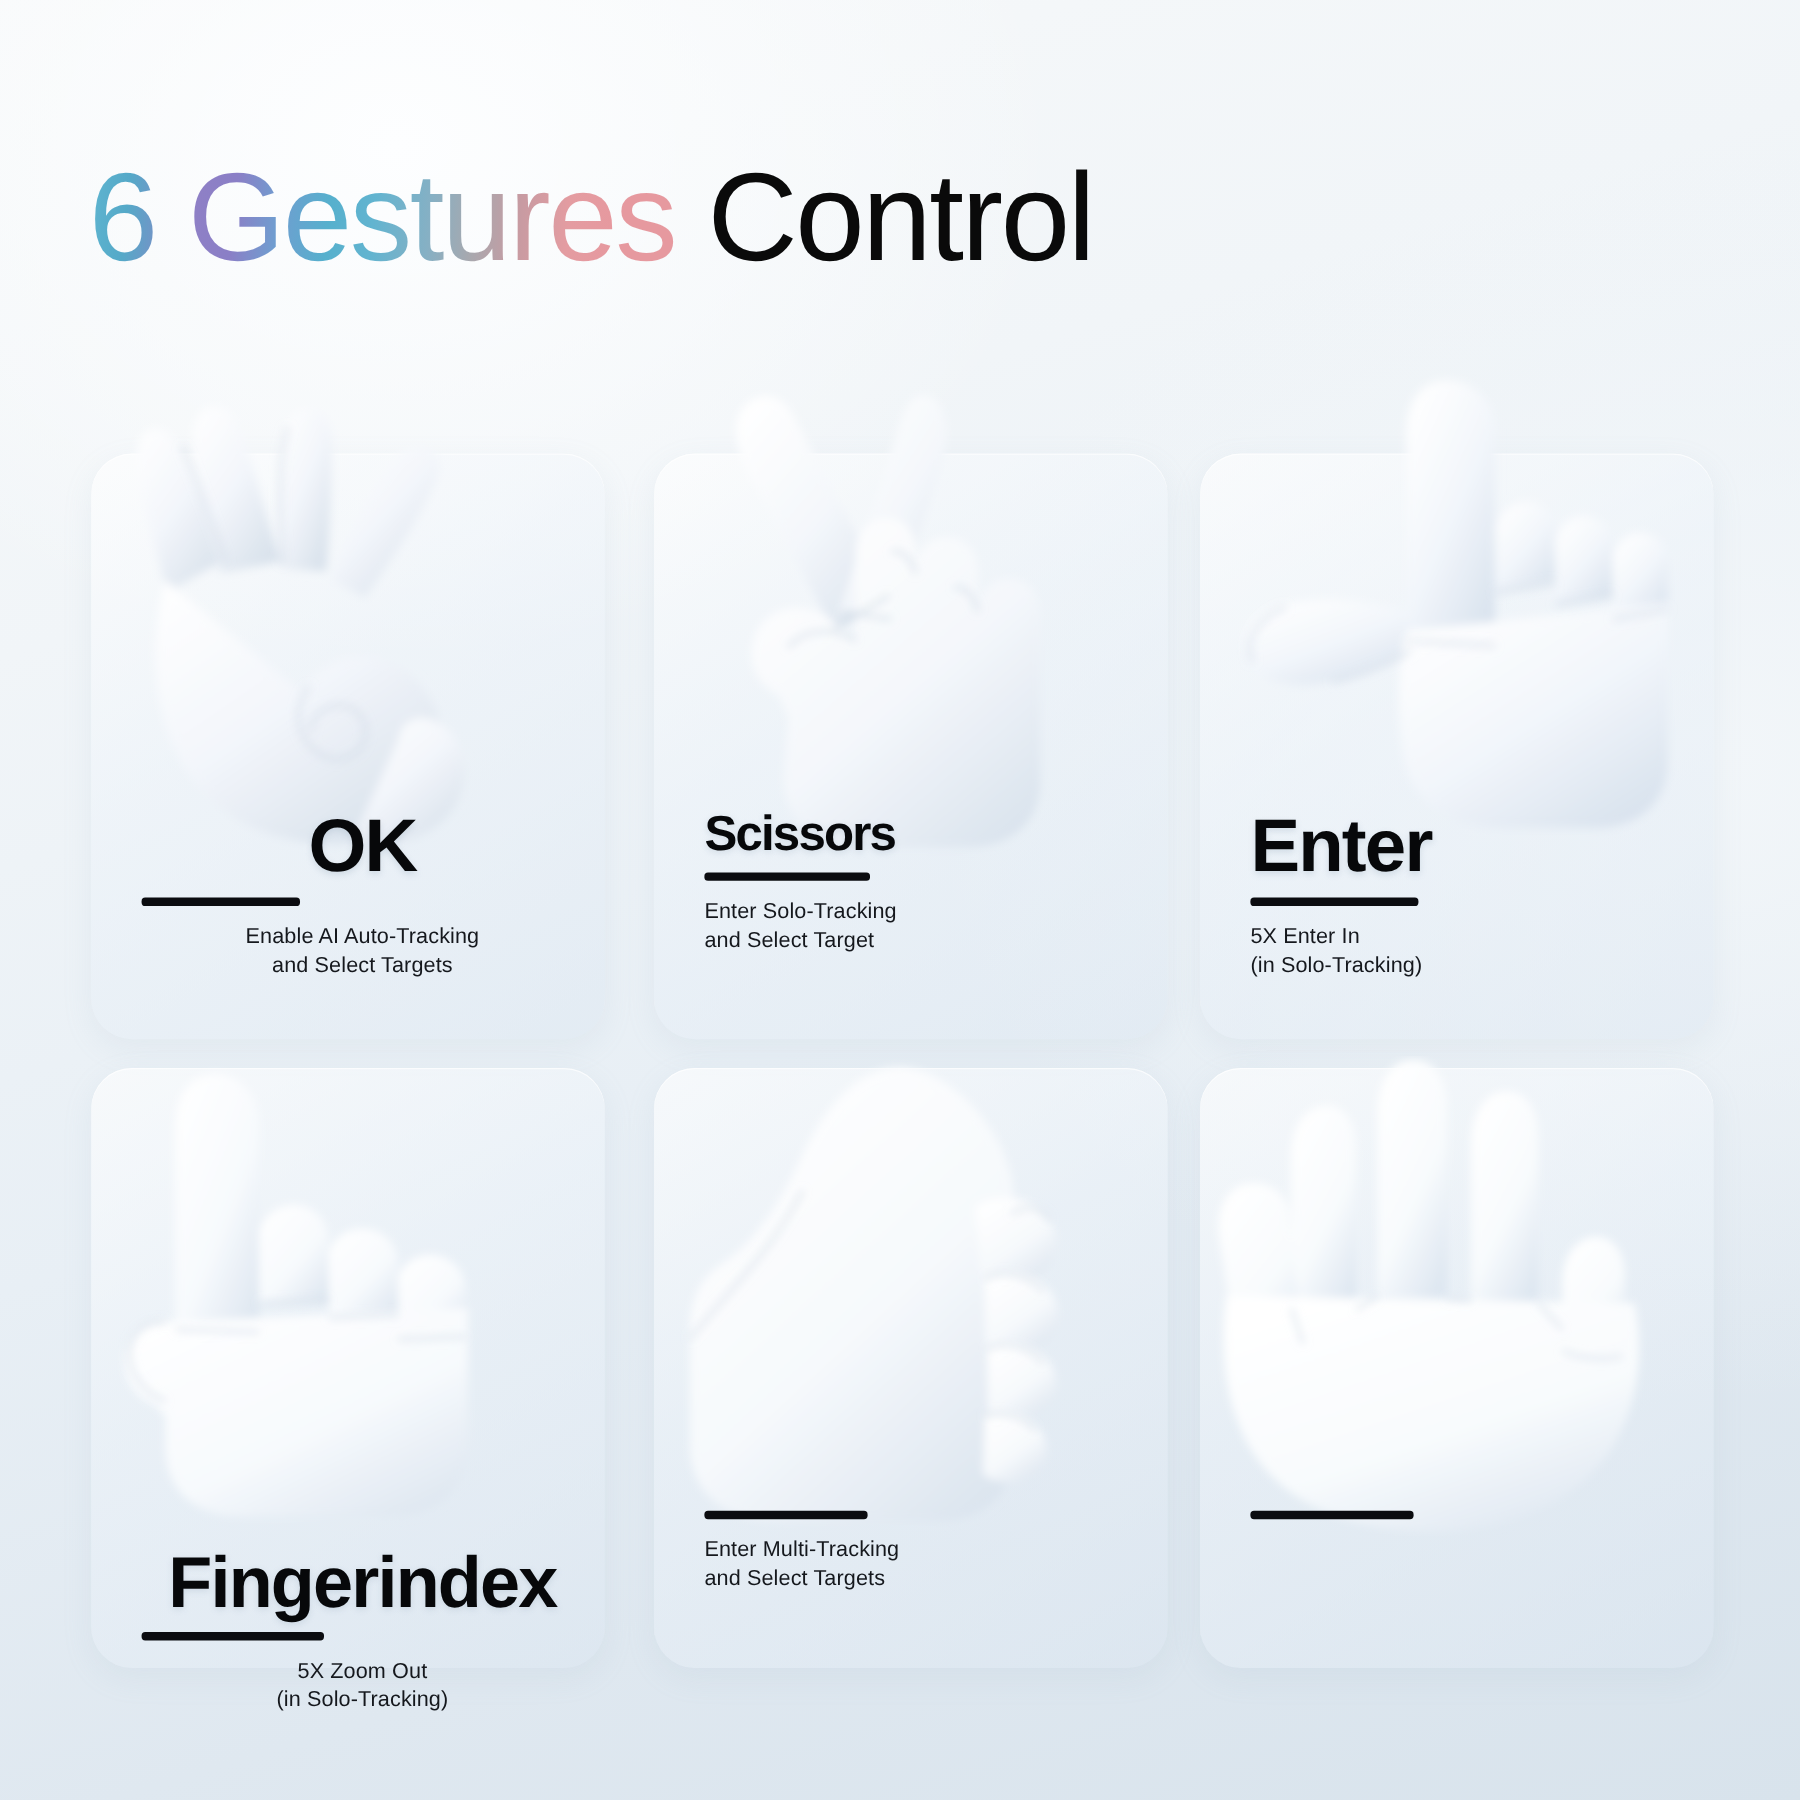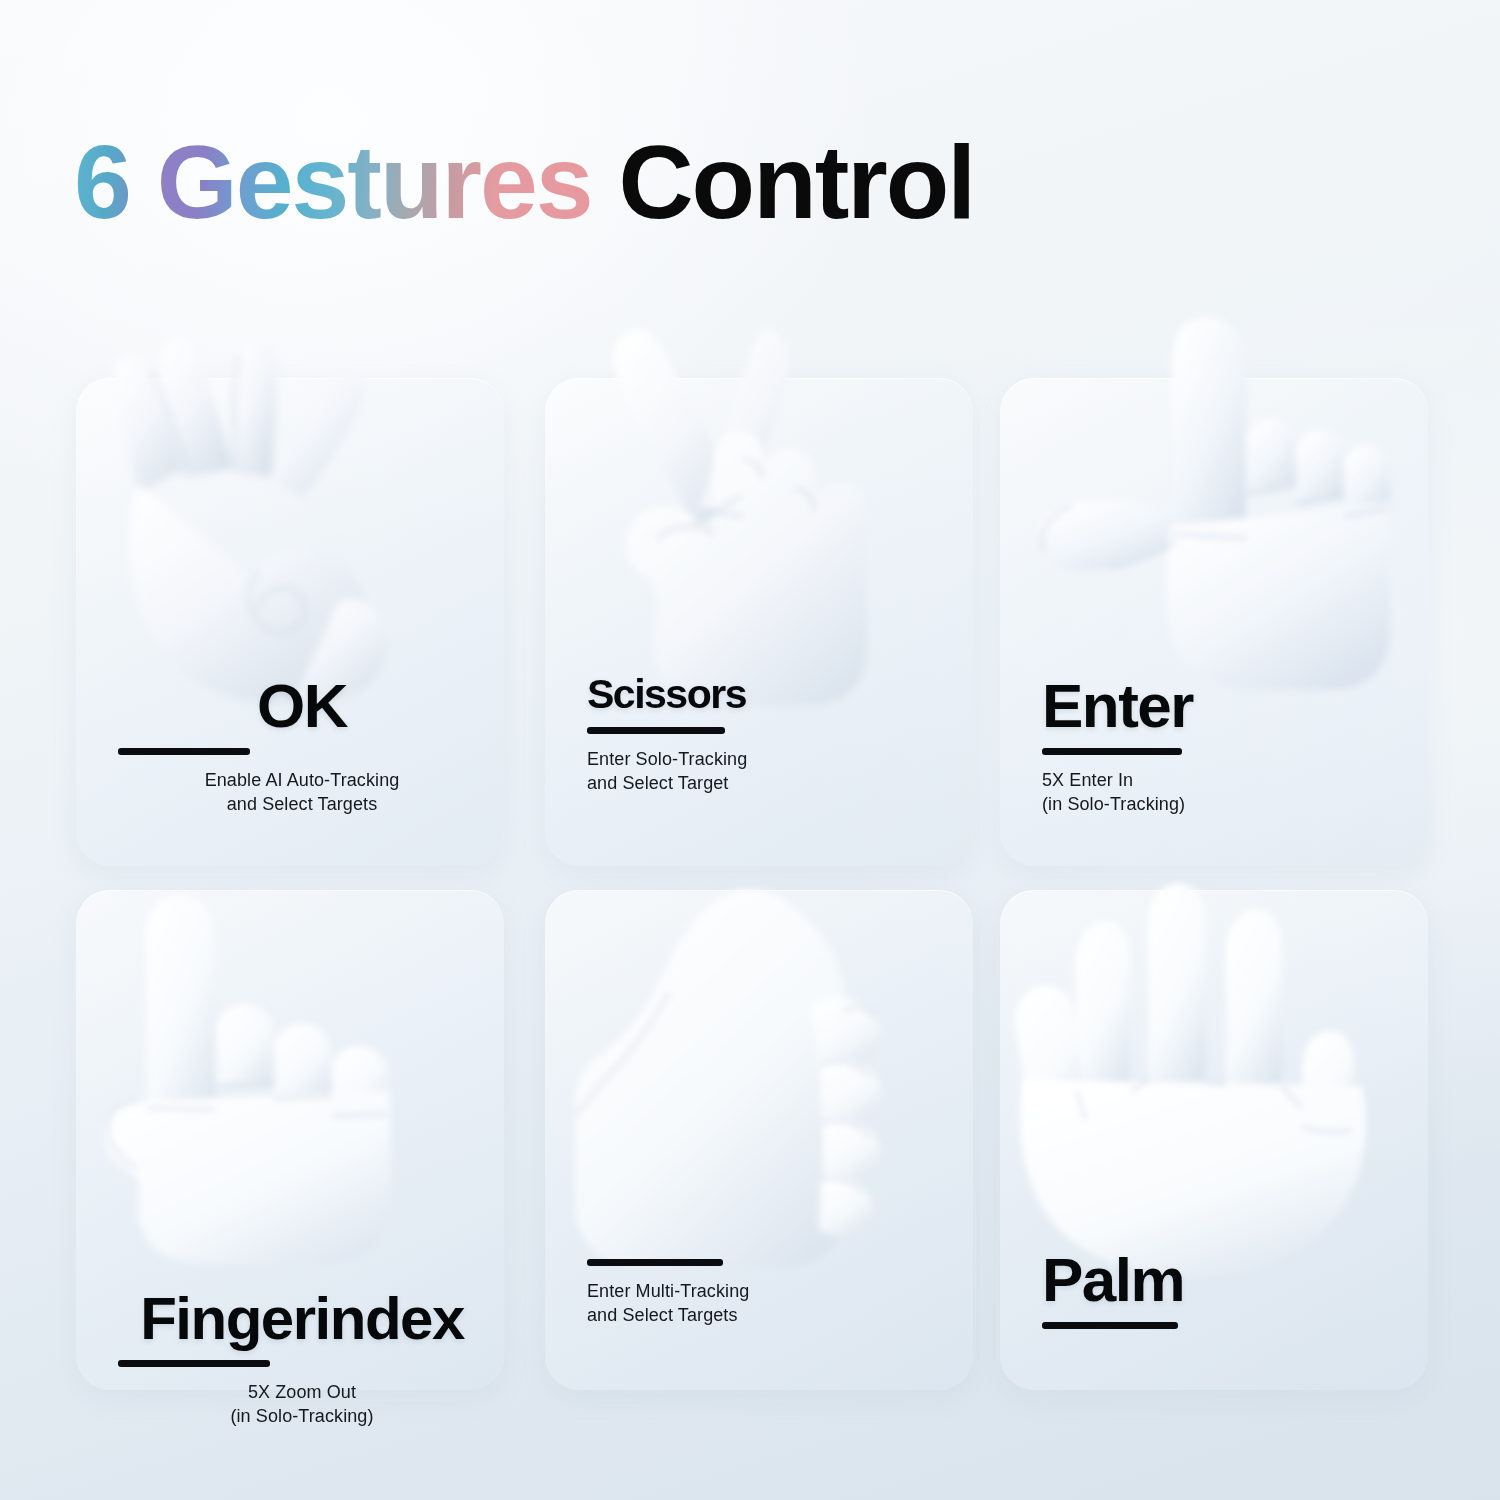--- a/index.html
+++ b/index.html
@@ -10,21 +10,21 @@
       radial-gradient(ellipse 900px 700px at 22% 8%, #fdfeff 0%, rgba(253,254,255,0) 62%),
       radial-gradient(ellipse 1100px 900px at 95% 42%, #f2f6f9 0%, rgba(242,246,249,0) 60%),
       linear-gradient(163deg, #f7f9fa 0%, #f1f5f8 28%, #e8eff5 55%, #dfe8f0 78%, #d8e3ec 100%);
     overflow:hidden;
     position:relative;
   }
 
   
   #title-bar {
     position:absolute; left:74px; top:128px;
-    font-size:104px; font-weight:700; letter-spacing:-2px;
+    font-size:104px; font-weight:400; letter-spacing:-2px;
     white-space:nowrap; line-height:1.05;
   }
   #title-gradient {
     background-image:linear-gradient(96deg,
        #5fb6d1 0%,  #55a9c8 7%,
        #8f80c6 17%, #8a7fc6 24%,
        #6f9ed0 31%, #56b0cd 39%,
        #62b4d0 46%, #86b0c4 55%,
        #a8a8ae 62%, #c79ba2 69%,
        #e49ca1 77%, #e6999f 84%);
@@ -303,18 +303,17 @@
         <g filter="url(#paBlur)" fill="none" stroke="#ccd8e5" stroke-opacity="0.5" stroke-width="3.4">
           <path d="M130 212 L148 200"></path>
           <path d="M206 202 L226 204"></path>
           <path d="M282 206 L302 228"></path>
           <path d="M76 210 L86 240"></path>
           <path d="M302 246 C318 252 336 254 352 250"></path>
         </g>
       </svg>
     </div>
     <div class="txt">
-      <div class="g-name" style="font-size: 62px;">Palm</div>
       <div class="g-rule" style="width: 136px;"></div>
     </div>
   </div>
 
 </div>
 
 </body></html>

